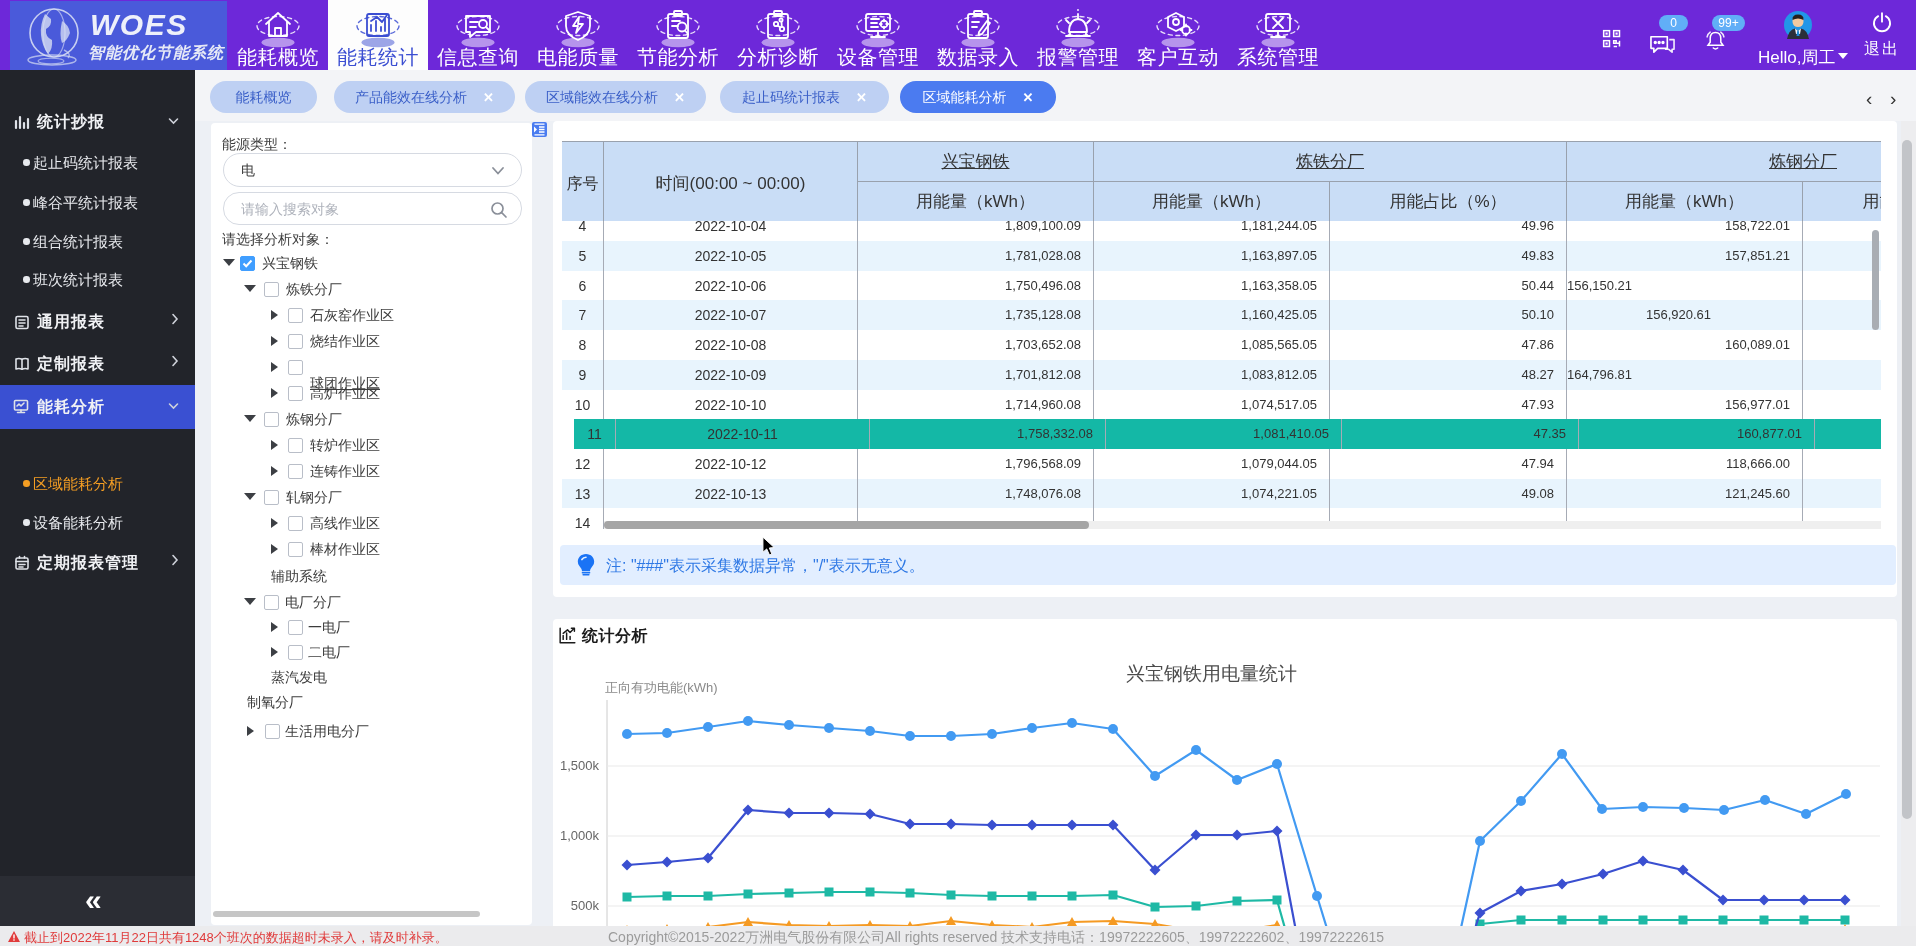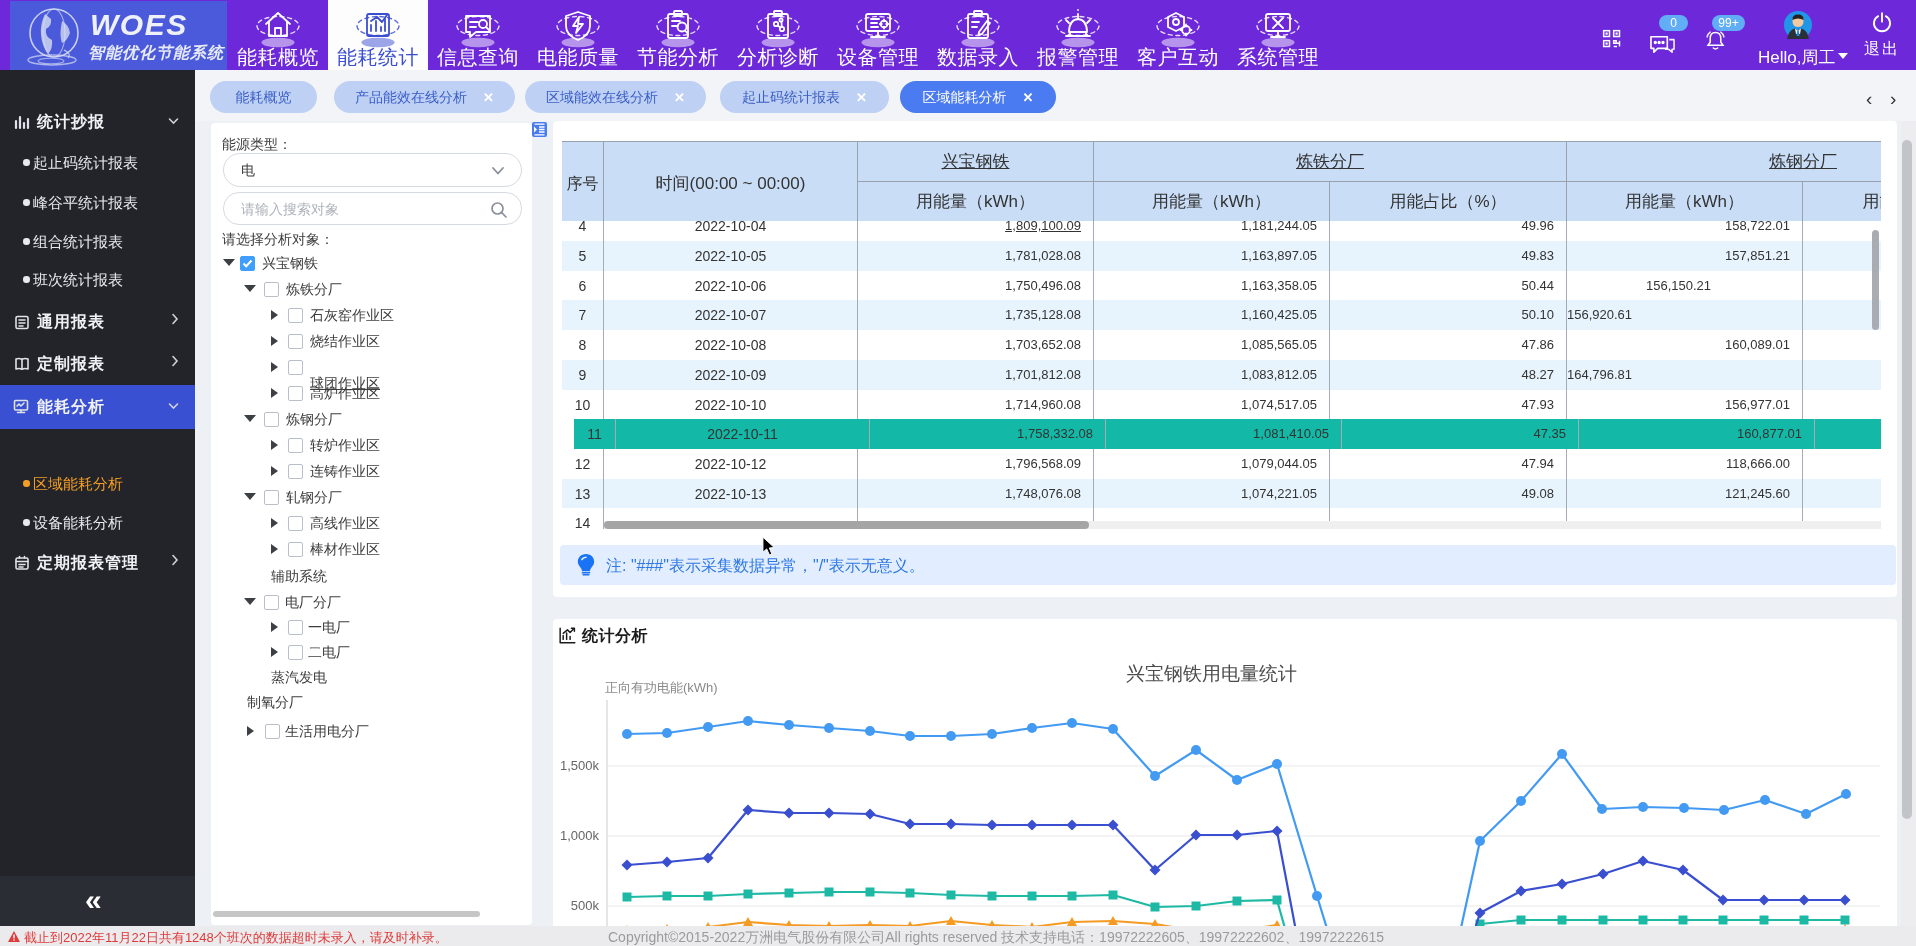--- a/index.html
+++ b/index.html
@@ -448,48 +448,48 @@
 <div class="hcell" style="left:296px;top:40px;width:236px;height:40px;line-height:40px;text-align:center;">用能量（kWh）</div>
 <div class="hcell" style="left:532px;top:40px;width:236px;height:40px;line-height:40px;text-align:center;">用能量（kWh）</div>
 <div class="hcell" style="left:768px;top:40px;width:237px;height:40px;line-height:40px;text-align:center;">用能占比（%）</div>
 <div class="hcell" style="left:1005px;top:40px;width:236px;height:40px;line-height:40px;text-align:center;">用能量（kWh）</div>
 <div class="hcell" style="left:1241px;top:40px;width:237px;height:40px;line-height:40px;text-align:center;">用能占比（%）</div>
 </div>
 <div class="abs" style="left:562px;top:221px;width:1319px;height:308px;overflow:hidden;background:#fff;">
 <div class="abs" style="left:0;top:-10px;width:1319px;height:30px;background:#ffffff;">
 <div class="cell" style="left:0px;top:0;width:42px;height:30px;line-height:30px;text-align:center;font-size:14px;border-right:1px solid #a6abb5;">4</div>
 <div class="cell" style="left:42px;top:0;width:254px;height:30px;line-height:30px;text-align:center;font-size:14px;border-right:1px solid #a6abb5;">2022-10-04</div>
-<div class="cell" style="left:296px;top:0;width:236px;height:30px;line-height:30px;text-align:right;padding-right:12px;border-right:1px solid #a6abb5;text-decoration:underline;">1,809,100.09</div>
+<div class="cell" style="left:296px;top:0;width:236px;height:30px;line-height:30px;text-align:right;padding-right:12px;border-right:1px solid #a6abb5;">1,809,100.09</div>
 <div class="cell" style="left:532px;top:0;width:236px;height:30px;line-height:30px;text-align:right;padding-right:12px;border-right:1px solid #a6abb5;">1,181,244.05</div>
 <div class="cell" style="left:768px;top:0;width:237px;height:30px;line-height:30px;text-align:right;padding-right:12px;border-right:1px solid #a6abb5;">49.96</div>
 <div class="cell" style="left:1005px;top:0;width:236px;height:30px;line-height:30px;text-align:right;padding-right:12px;border-right:1px solid #a6abb5;">158,722.01</div>
 </div>
 <div class="abs" style="left:0;top:20px;width:1319px;height:30px;background:#e8f4fd;">
 <div class="cell" style="left:0px;top:0;width:42px;height:30px;line-height:30px;text-align:center;font-size:14px;border-right:1px solid #a6abb5;">5</div>
 <div class="cell" style="left:42px;top:0;width:254px;height:30px;line-height:30px;text-align:center;font-size:14px;border-right:1px solid #a6abb5;">2022-10-05</div>
 <div class="cell" style="left:296px;top:0;width:236px;height:30px;line-height:30px;text-align:right;padding-right:12px;border-right:1px solid #a6abb5;">1,781,028.08</div>
 <div class="cell" style="left:532px;top:0;width:236px;height:30px;line-height:30px;text-align:right;padding-right:12px;border-right:1px solid #a6abb5;">1,163,897.05</div>
 <div class="cell" style="left:768px;top:0;width:237px;height:30px;line-height:30px;text-align:right;padding-right:12px;border-right:1px solid #a6abb5;">49.83</div>
 <div class="cell" style="left:1005px;top:0;width:236px;height:30px;line-height:30px;text-align:right;padding-right:12px;border-right:1px solid #a6abb5;">157,851.21</div>
 </div>
 <div class="abs" style="left:0;top:50px;width:1319px;height:30px;background:#ffffff;">
 <div class="cell" style="left:0px;top:0;width:42px;height:30px;line-height:30px;text-align:center;font-size:14px;border-right:1px solid #a6abb5;">6</div>
 <div class="cell" style="left:42px;top:0;width:254px;height:30px;line-height:30px;text-align:center;font-size:14px;border-right:1px solid #a6abb5;">2022-10-06</div>
 <div class="cell" style="left:296px;top:0;width:236px;height:30px;line-height:30px;text-align:right;padding-right:12px;border-right:1px solid #a6abb5;">1,750,496.08</div>
 <div class="cell" style="left:532px;top:0;width:236px;height:30px;line-height:30px;text-align:right;padding-right:12px;border-right:1px solid #a6abb5;">1,163,358.05</div>
 <div class="cell" style="left:768px;top:0;width:237px;height:30px;line-height:30px;text-align:right;padding-right:12px;border-right:1px solid #a6abb5;">50.44</div>
-<div class="cell" style="left:1005px;top:0;width:236px;height:30px;line-height:30px;text-align:center;padding-right:12px;border-right:1px solid #a6abb5;">156,150.21</div>
+<div class="cell" style="left:1005px;top:0;width:236px;height:30px;line-height:30px;text-align:left;padding-right:12px;border-right:1px solid #a6abb5;">156,150.21</div>
 </div>
 <div class="abs" style="left:0;top:79px;width:1319px;height:30px;background:#e8f4fd;">
 <div class="cell" style="left:0px;top:0;width:42px;height:30px;line-height:30px;text-align:center;font-size:14px;border-right:1px solid #a6abb5;">7</div>
 <div class="cell" style="left:42px;top:0;width:254px;height:30px;line-height:30px;text-align:center;font-size:14px;border-right:1px solid #a6abb5;">2022-10-07</div>
 <div class="cell" style="left:296px;top:0;width:236px;height:30px;line-height:30px;text-align:right;padding-right:12px;border-right:1px solid #a6abb5;">1,735,128.08</div>
 <div class="cell" style="left:532px;top:0;width:236px;height:30px;line-height:30px;text-align:right;padding-right:12px;border-right:1px solid #a6abb5;">1,160,425.05</div>
 <div class="cell" style="left:768px;top:0;width:237px;height:30px;line-height:30px;text-align:right;padding-right:12px;border-right:1px solid #a6abb5;">50.10</div>
-<div class="cell" style="left:1005px;top:0;width:236px;height:30px;line-height:30px;text-align:left;padding-right:12px;border-right:1px solid #a6abb5;">156,920.61</div>
+<div class="cell" style="left:1005px;top:0;width:236px;height:30px;line-height:30px;text-align:center;padding-right:12px;border-right:1px solid #a6abb5;">156,920.61</div>
 </div>
 <div class="abs" style="left:0;top:109px;width:1319px;height:30px;background:#ffffff;">
 <div class="cell" style="left:0px;top:0;width:42px;height:30px;line-height:30px;text-align:center;font-size:14px;border-right:1px solid #a6abb5;">8</div>
 <div class="cell" style="left:42px;top:0;width:254px;height:30px;line-height:30px;text-align:center;font-size:14px;border-right:1px solid #a6abb5;">2022-10-08</div>
 <div class="cell" style="left:296px;top:0;width:236px;height:30px;line-height:30px;text-align:right;padding-right:12px;border-right:1px solid #a6abb5;">1,703,652.08</div>
 <div class="cell" style="left:532px;top:0;width:236px;height:30px;line-height:30px;text-align:right;padding-right:12px;border-right:1px solid #a6abb5;">1,085,565.05</div>
 <div class="cell" style="left:768px;top:0;width:237px;height:30px;line-height:30px;text-align:right;padding-right:12px;border-right:1px solid #a6abb5;">47.86</div>
 <div class="cell" style="left:1005px;top:0;width:236px;height:30px;line-height:30px;text-align:right;padding-right:12px;border-right:1px solid #a6abb5;">160,089.01</div>
 </div>
 <div class="abs" style="left:0;top:139px;width:1319px;height:30px;background:#e8f4fd;">

